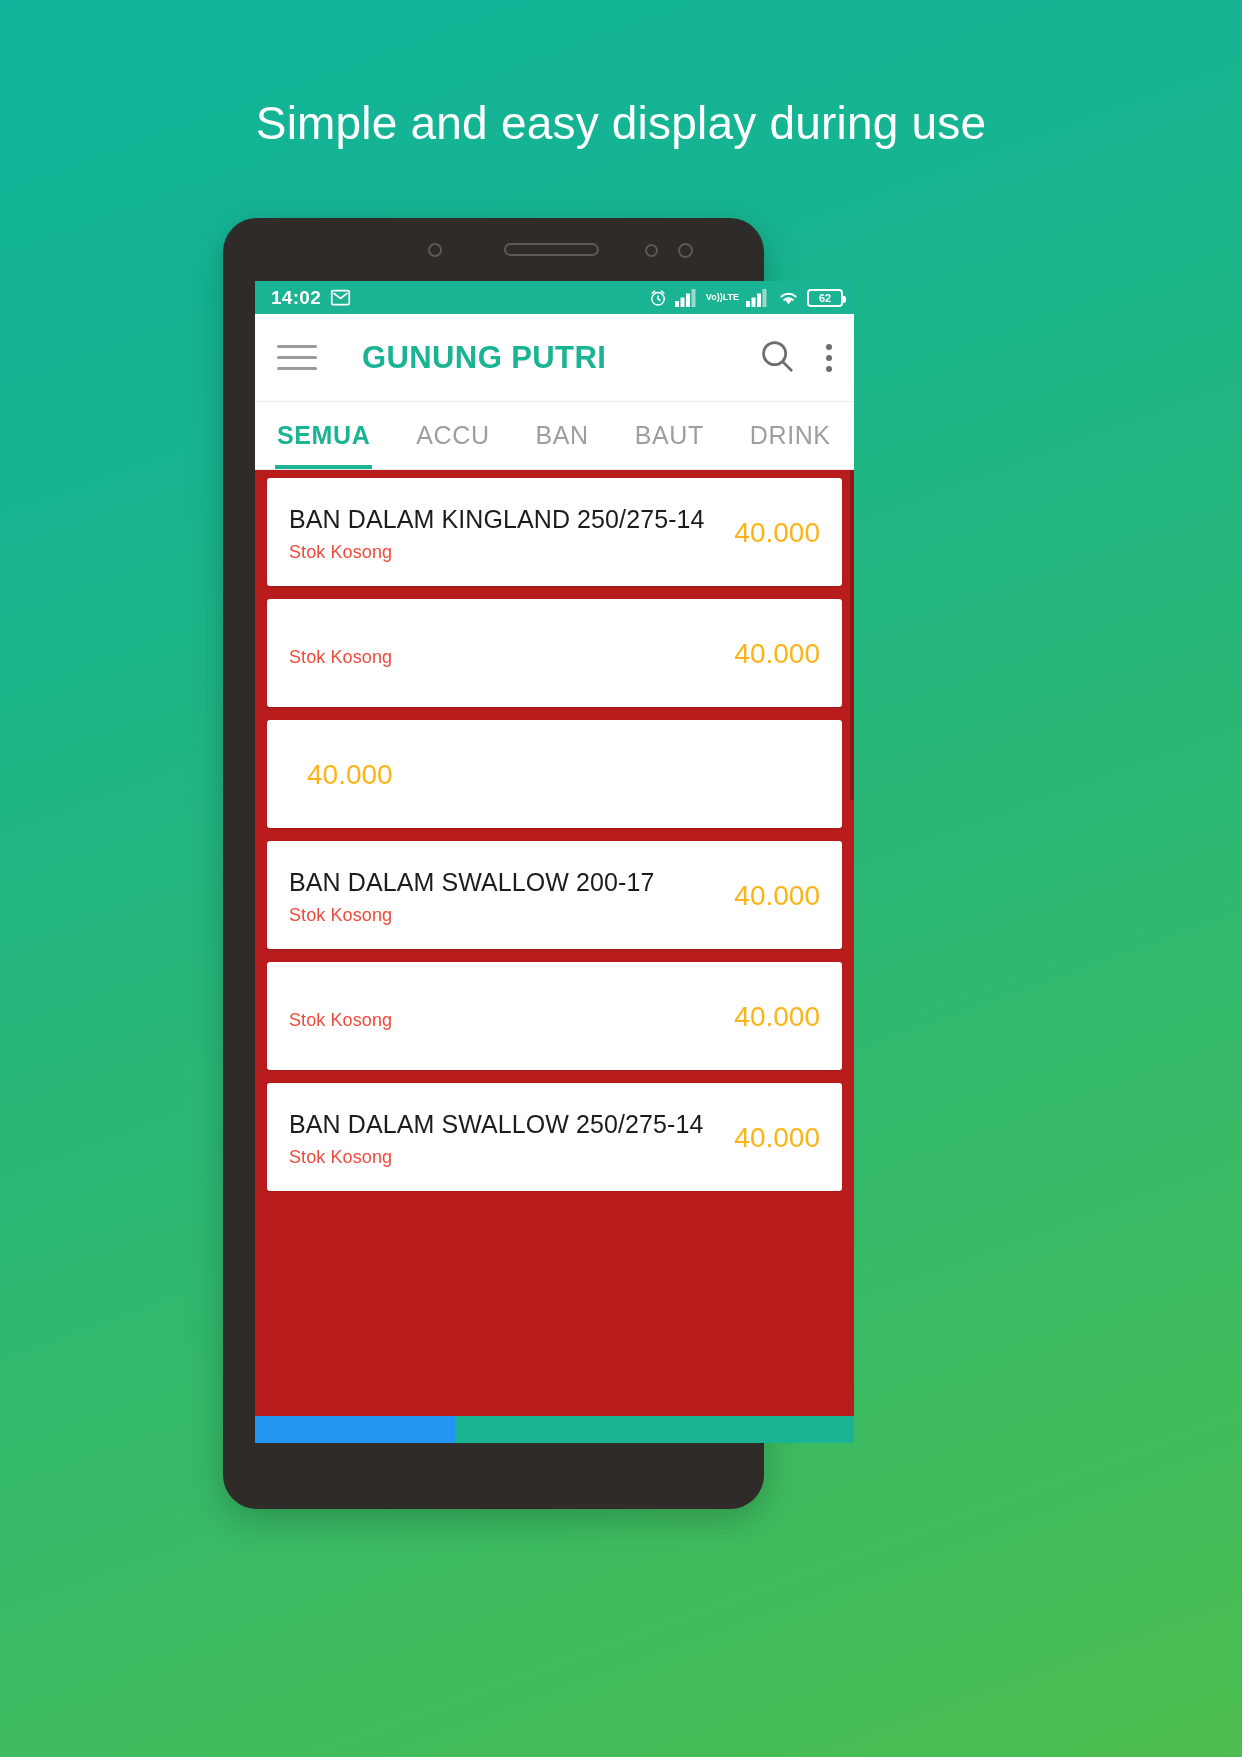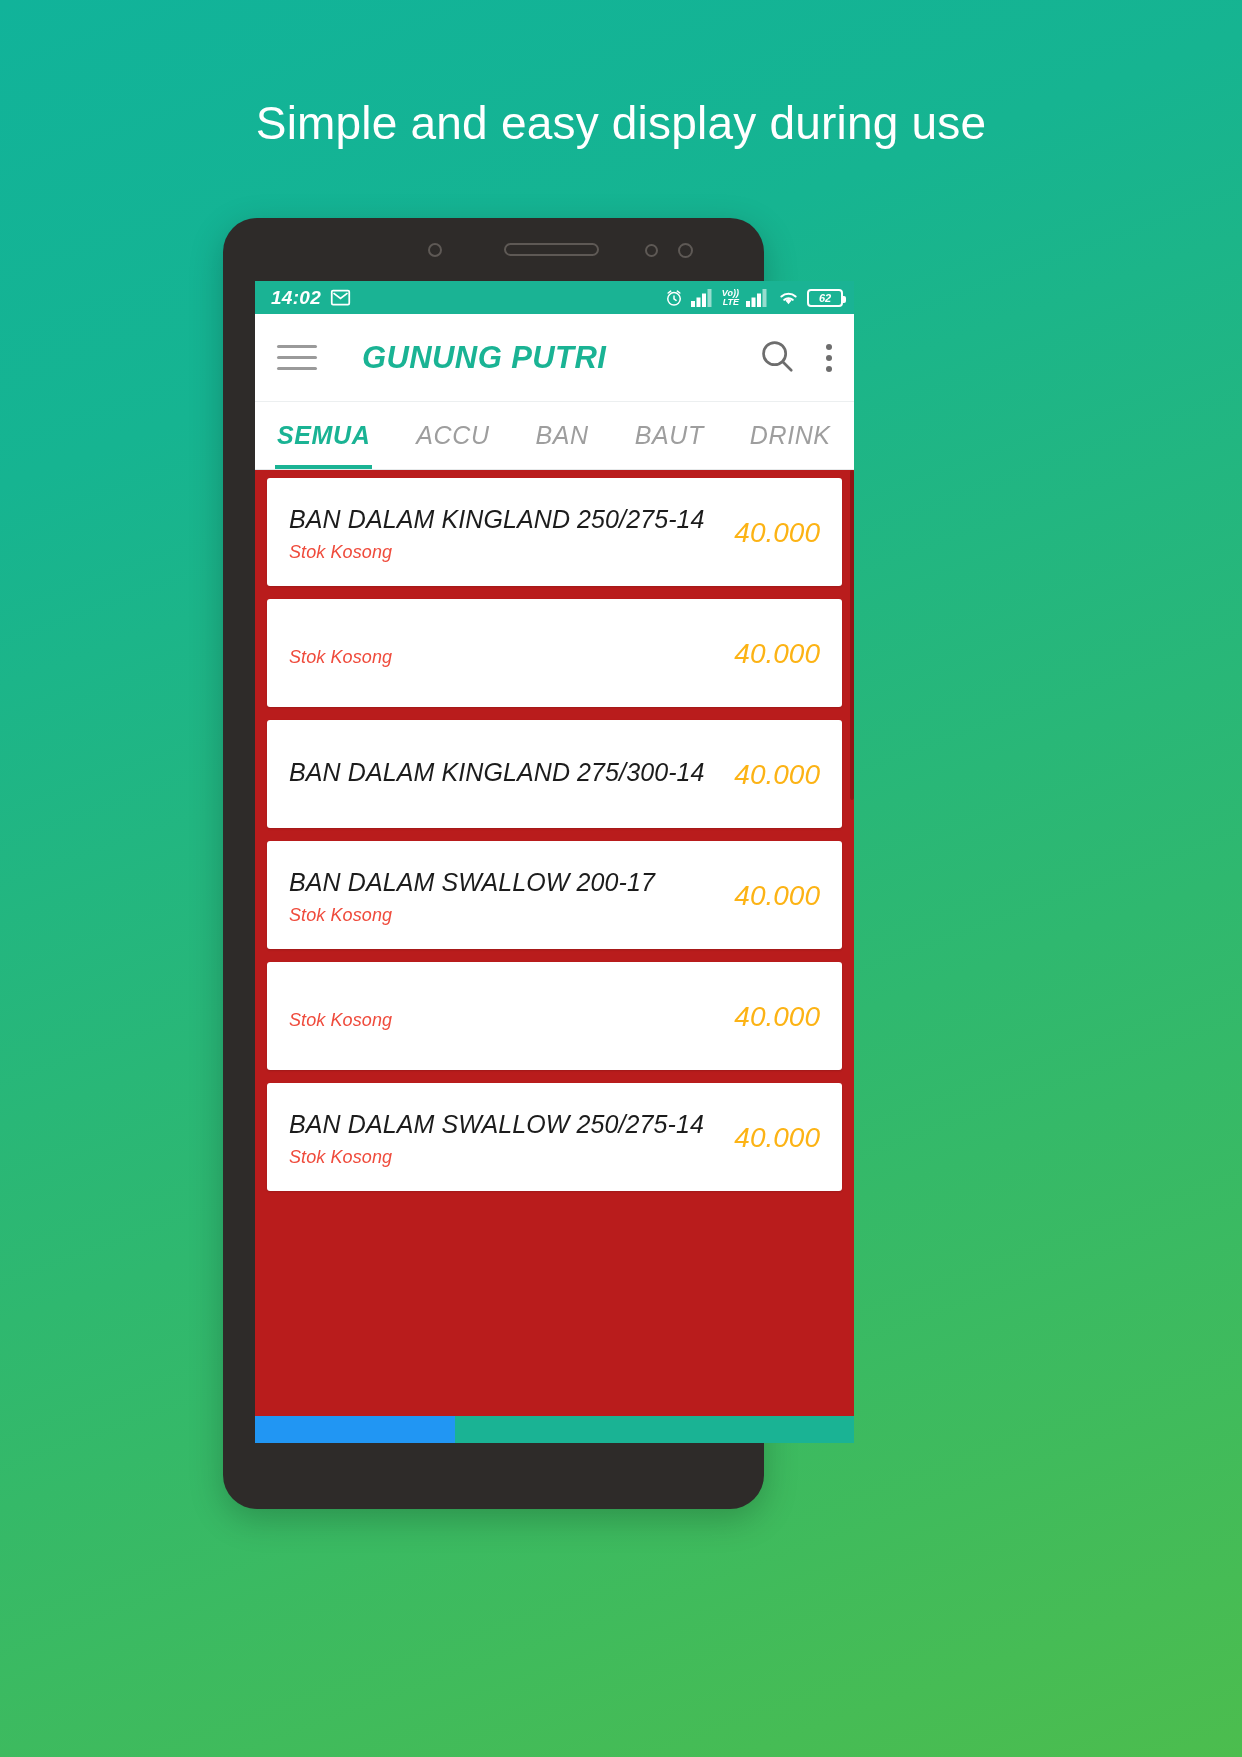--- a/index.html
+++ b/index.html
@@ -23,21 +23,20 @@
   }
 
   
   .phone {
     position:absolute;
     left:223px; top:218px;
     width:541px; height:1291px;
     background:#2e2b29;
     border-radius:34px;
     box-shadow:0 10px 34px rgba(0,0,0,0.22);
-    font-style:italic;
   }
   .phone-side-btn {
     position:absolute; right:-6px; width:8px;
     background:#3b3734; border-radius:3px;
   }
   .btn-vol { top:190px; height:88px; }
   .btn-pwr { top:300px; height:58px; }
 
   
   .bezel-top { position:absolute; top:0; left:0; width:100%; height:63px; }
@@ -64,21 +63,21 @@
     height:33px;
     background:#1ab394;
     display:flex; align-items:center;
     padding:0 11px 0 16px;
     color:#ffffff;
   }
   .sb-time { font-size:19px; font-weight:bold; letter-spacing:0.3px; }
   .sb-left { display:flex; align-items:center; gap:9px; }
   .sb-right { margin-left:auto; display:flex; align-items:center; gap:7px; }
   .sb-icon { display:flex; align-items:flex-end; }
-  .volte { font-size:9px; font-weight:bold; line-height:8.5px; text-align:center; letter-spacing:0;flex-direction:column; }
+  .volte { font-size:9px; font-weight:bold; line-height:8.5px; text-align:center; letter-spacing:0; }
   .batt {
     width:36px; height:18px; border:2px solid #ffffff; border-radius:4px;
     position:relative; display:flex; align-items:center; justify-content:center;
   }
   .batt:after {
     content:""; position:absolute; right:-5px; top:5px;
     width:3px; height:7px; background:#ffffff; border-radius:0 2px 2px 0;
   }
   .batt-txt { font-size:11px; font-weight:bold; color:#ffffff; }
 
@@ -293,24 +292,20 @@
       </div>
 
       <div class="card">
         <div class="card-info">
           <div class="card-stock">Stok Kosong</div>
         </div>
         <div class="card-price">40.000</div>
       </div>
 
       <div class="card">
-        <div class="card-info">
-          <div class="card-name">BAN DALAM KINGLAND 275/300-14</div>
-          <div class="card-stock"></div>
-        </div>
         <div class="card-price">40.000</div>
       </div>
 
       <div class="card">
         <div class="card-info">
           <div class="card-name">BAN DALAM SWALLOW 200-17</div>
           <div class="card-stock">Stok Kosong</div>
         </div>
         <div class="card-price">40.000</div>
       </div>

